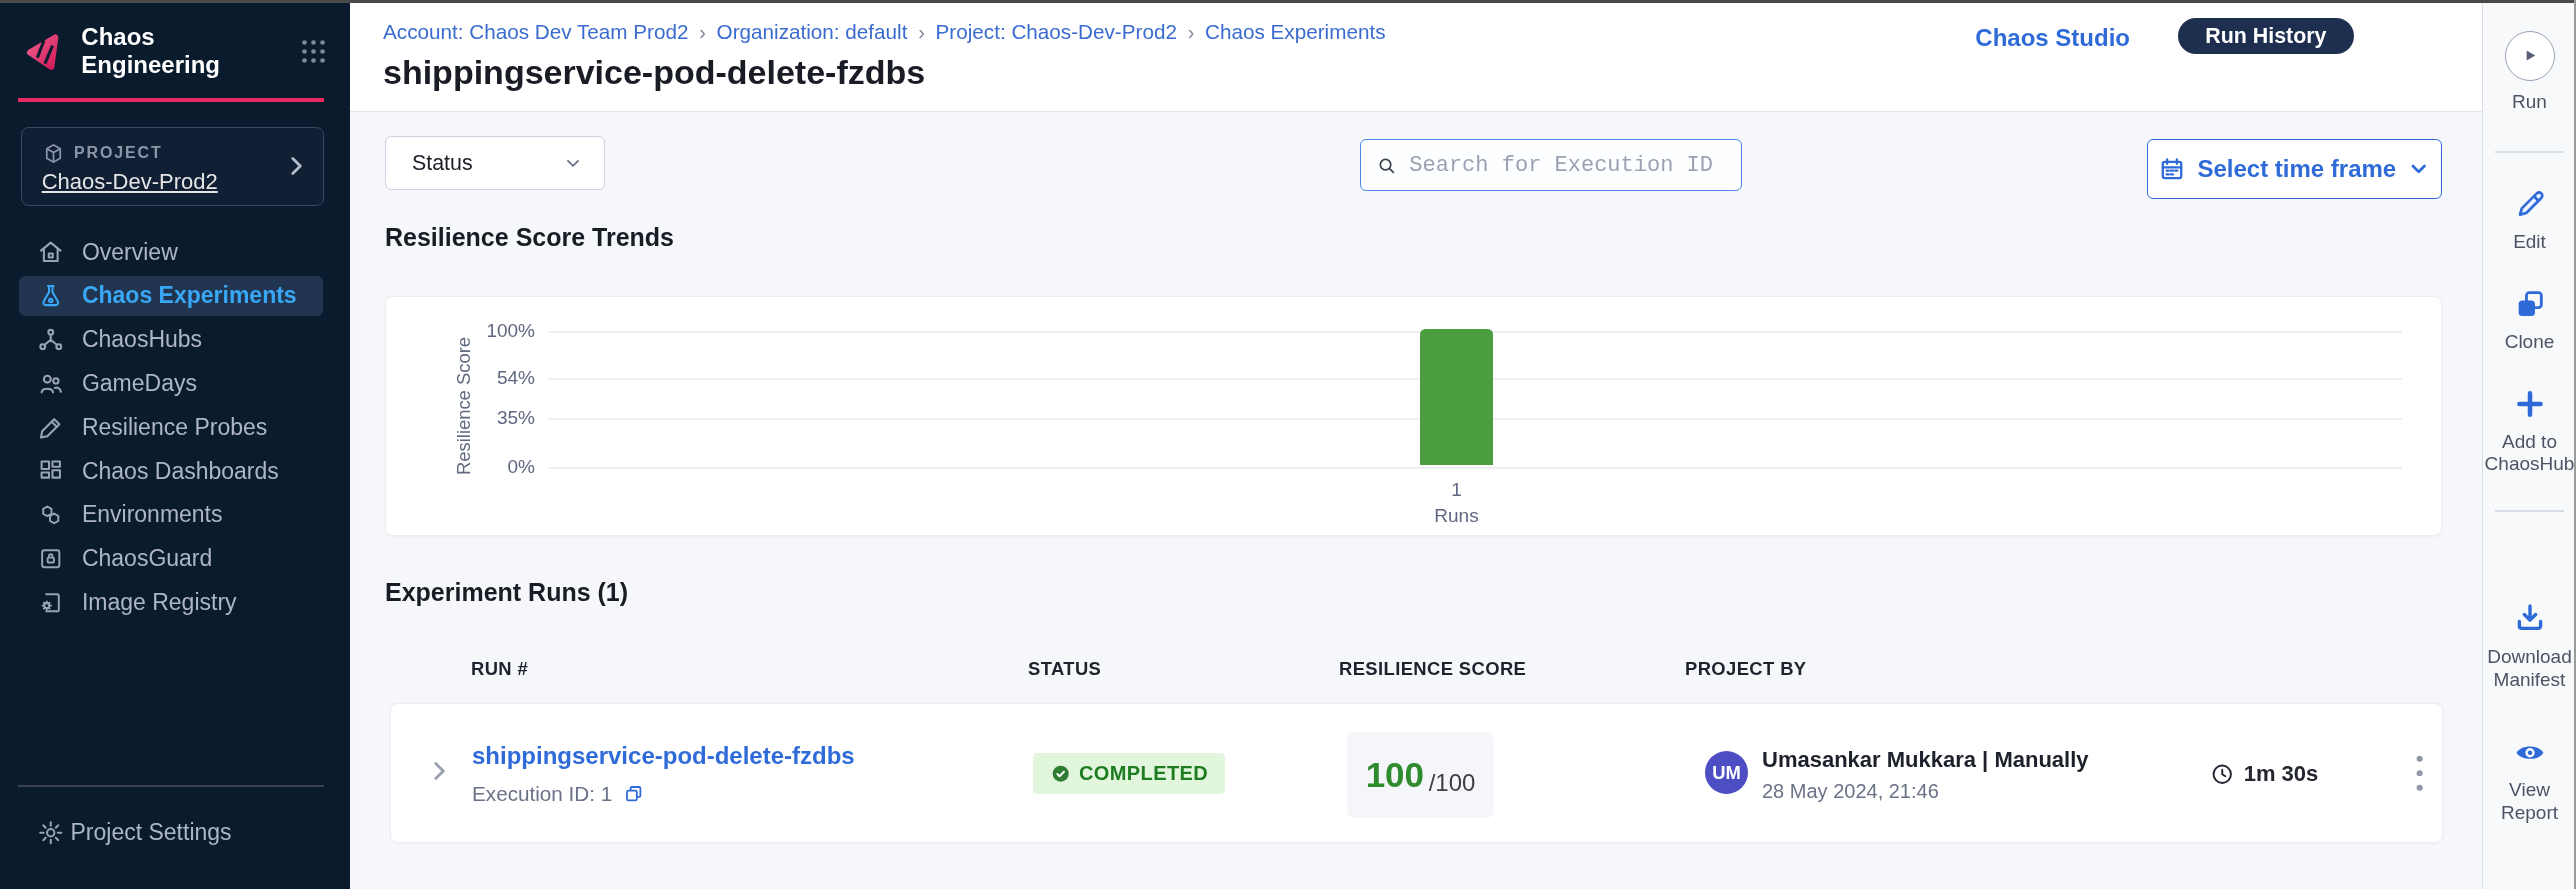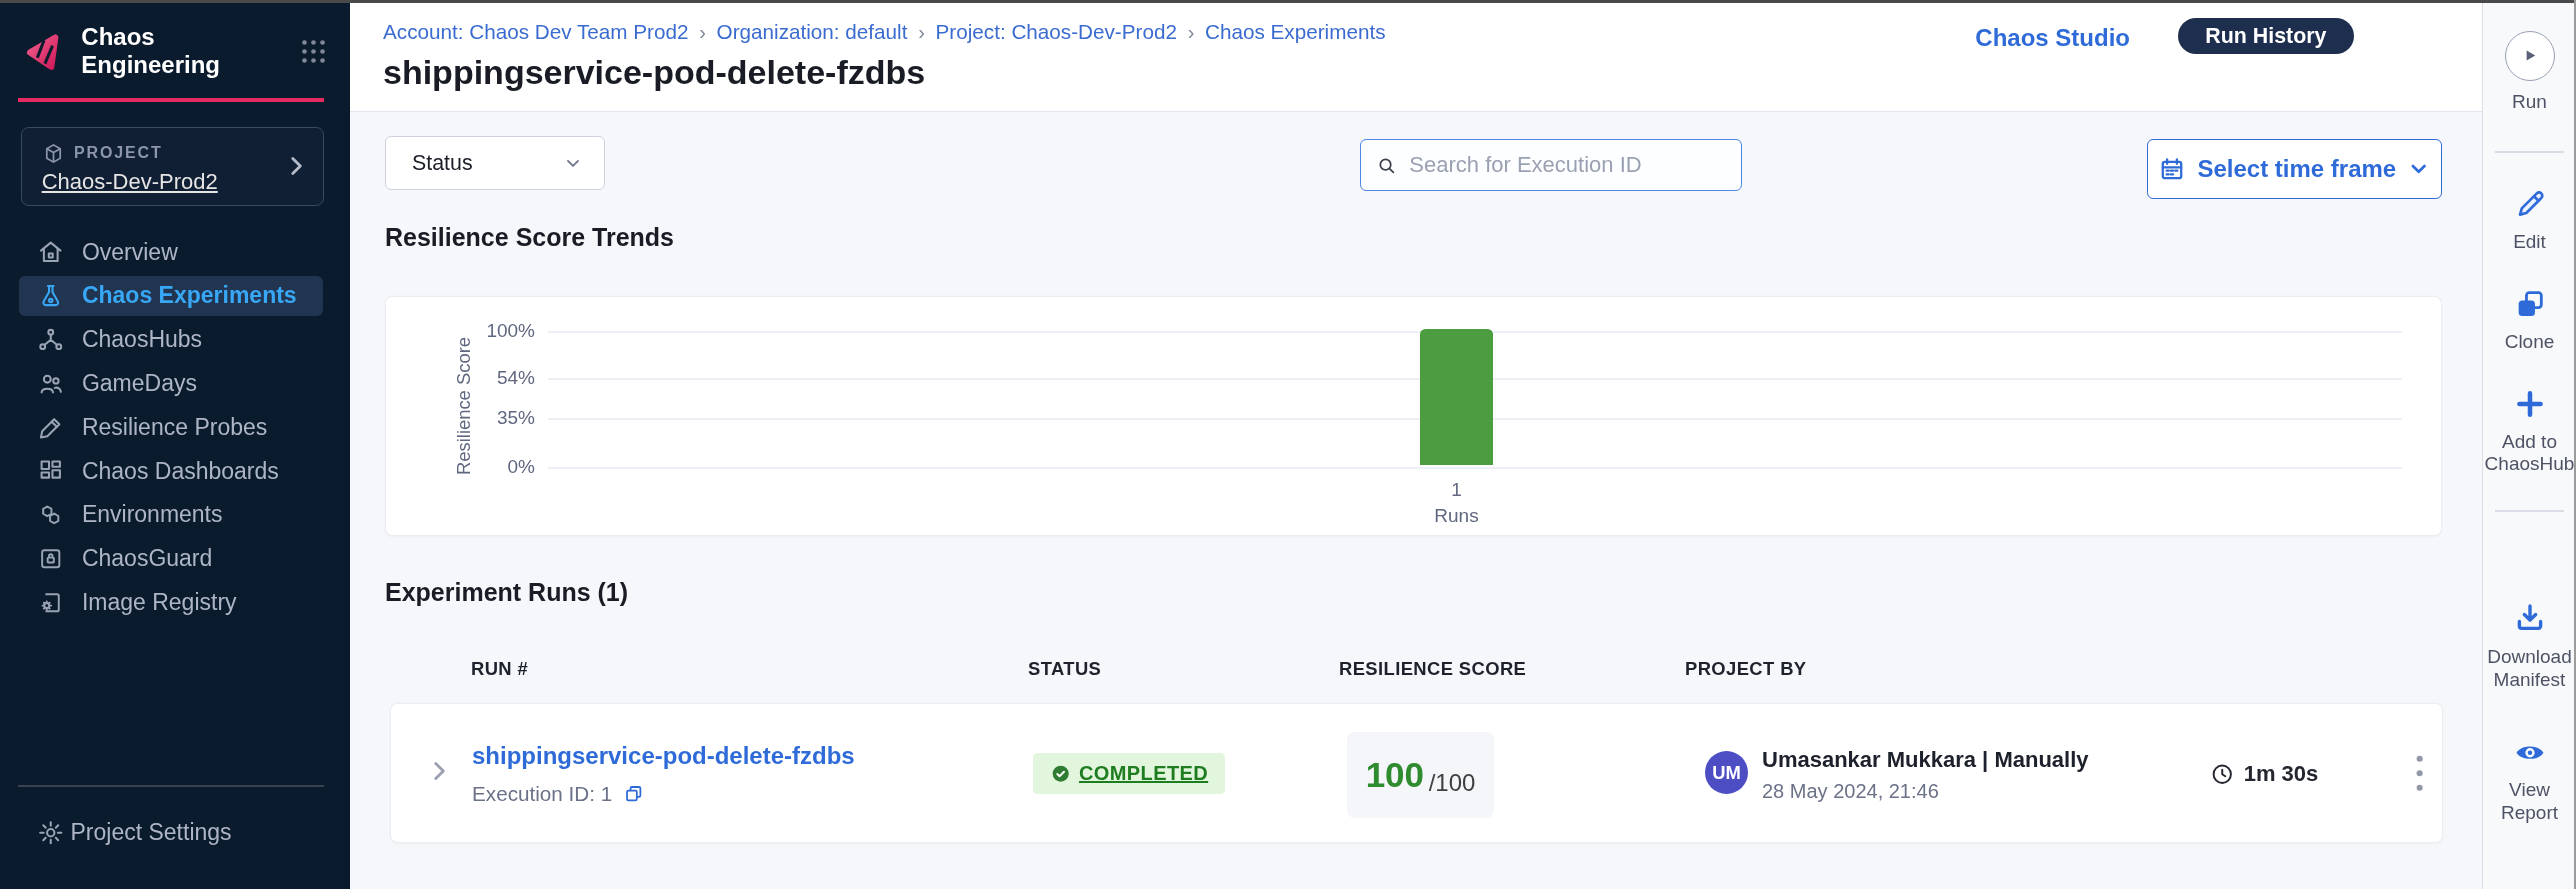--- a/index.html
+++ b/index.html
@@ -37,38 +37,38 @@
   .page-header { position:absolute; left:0; top:0; width:2132px; height:109px; background:#ffffff; border-bottom:1.5px solid #e3e6ec; }
   .breadcrumb { position:absolute; left:33px; top:17px; display:flex; align-items:center; gap:10.7px; font-size:20.7px; color:#3a6bd0; }
   .crumb-sep { color:#7d8598; font-size:20px; }
   .page-title { position:absolute; left:33px; top:50px; font-size:34px; font-weight:bold; color:#191c24; }
   .studio-link { position:absolute; right:352px; top:21.4px; font-size:24px; font-weight:600; color:#2f6bd8; }
   .run-history-btn { position:absolute; right:128px; top:15.3px; height:36px; padding:0 27.5px; border-radius:18.4px; background:#1d2e4f; color:#ffffff; font-size:21.4px; font-weight:bold; display:flex; align-items:center; }
 
   .status-select { position:absolute; left:35px; top:133px; width:220px; height:54px; background:#ffffff; border:1.5px solid #cdd2de; border-radius:6.1px; display:flex; align-items:center; justify-content:space-between; padding:0 21.4px 0 26px; }
   .status-select .stext { font-size:21.4px; color:#1c1f28; }
   .search-box { position:absolute; right:740px; top:136px; width:382px; height:52px; background:#fdfeff; border:1.5px solid #4c86e6; border-radius:6.1px; display:flex; align-items:center; padding:0 15.3px; gap:12.2px; }
-  .search-box input { border:none; outline:none; background:transparent; font-size:22px; color:#3b82f6; width:100%; font-family:Liberation Sans, sans-serif; }
+  .search-box input { border:none; outline:none; background:transparent; font-size:22px; color:#3b82f6; width:100%; font-family:Liberation Mono, monospace; }
   .search-box input::placeholder { color:#9aa1b2; }
   .timeframe-btn { position:absolute; right:40px; top:136px; width:295px; height:60px; background:#ffffff; border:1.9px solid #2f6bd8; border-radius:6.1px; display:flex; align-items:center; justify-content:center; gap:12.2px; color:#2f6bd8; font-size:24px; font-weight:bold; }
 
   .section-title { position:absolute; font-size:25px; font-weight:bold; color:#191c24; }
   .chart-card { position:absolute; left:35px; top:293px; width:2057px; height:240px; background:#ffffff; border:0.8px solid #ebedf2; border-radius:7.6px; box-shadow:0 0.8px 2.3px rgba(20,30,60,.04); }
   .ylab { position:absolute; left:-6.1px; top:98px; transform:rotate(-90deg); transform-origin:center; font-size:18.4px; color:#606880; width:168px; text-align:center; }
   .ytick { position:absolute; width:69px; text-align:right; font-size:19px; color:#606880; }
   .gridline { position:absolute; left:162px; width:1854px; height:1.5px; background:#eceff4; }
   .chart-bar { position:absolute; left:1034px; width:73px; background:#4c9c40; border-radius:5.4px 5.4px 0 0; }
   .xtick { position:absolute; left:998px; width:145px; text-align:center; font-size:19px; color:#606880; }
 
   .thead { position:absolute; top:655px; font-size:18.4px; font-weight:bold; letter-spacing:0.4px; color:#1e222c; }
   .row-card { position:absolute; left:40px; top:700px; width:2053px; height:140px; background:#ffffff; border:0.8px solid #ebedf2; border-radius:7.6px; box-shadow:0 0.8px 2.3px rgba(20,30,60,.04); }
   .row-chev { position:absolute; left:35px; top:54px; width:26px; height:26px; color:#9aa0b0; }
   .run-link { position:absolute; left:81px; top:38px; font-size:24px; font-weight:bold; color:#2f6bd8; }
   .exec-id { position:absolute; left:81px; top:78px; display:flex; align-items:center; gap:10.7px; font-size:20.7px; color:#6b7288; }
-  .status-badge { position:absolute; left:642px; top:49px; height:41px; background:#e2f6dd; border-radius:4.6px; display:flex; align-items:center; gap:7.6px; padding:0 17px; color:#1e7d20; font-size:20px; font-weight:bold; letter-spacing:0.4px;text-decoration:underline; }
+  .status-badge { position:absolute; left:642px; top:49px; height:41px; background:#e2f6dd; border-radius:4.6px; display:flex; align-items:center; gap:7.6px; padding:0 17px; color:#1e7d20; font-size:20px; font-weight:bold; letter-spacing:0.4px; }
   .score-chip { position:absolute; left:956px; top:27.5px; width:147px; height:86px; background:#f4f6f9; border-radius:7.6px; display:flex; align-items:center; justify-content:center; }
   .score-big { font-size:35px; font-weight:bold; color:#2e8b2e; }
   .score-total { font-size:24px; color:#404040; margin-left:4.6px; margin-top:16px; }
   .avatar { position:absolute; left:1314px; top:47px; width:43px; height:43px; border-radius:50%; background:#4d4dc4; color:#ffffff; font-size:18.4px; font-weight:bold; display:flex; align-items:center; justify-content:center; }
   .exec-name { position:absolute; left:1371px; top:43px; font-size:22px; font-weight:bold; color:#1d212b; }
   .exec-date { position:absolute; left:1371px; top:76px; font-size:20px; color:#6b7288; }
   .duration { position:absolute; left:1819px; top:57px; display:flex; align-items:center; gap:9.2px; font-size:22px; font-weight:600; color:#23262f; }
   .kebab { position:absolute; left:2021px; top:47px; width:15.3px; height:46px; }
 
   

